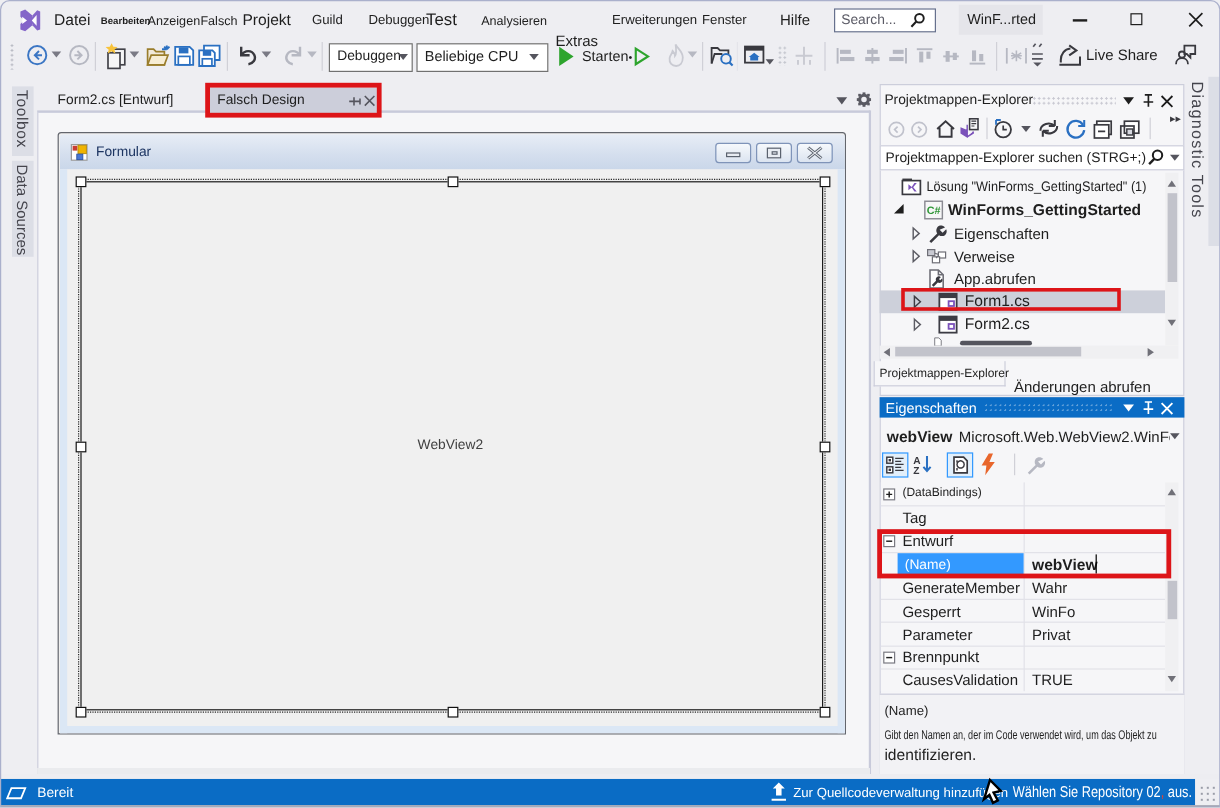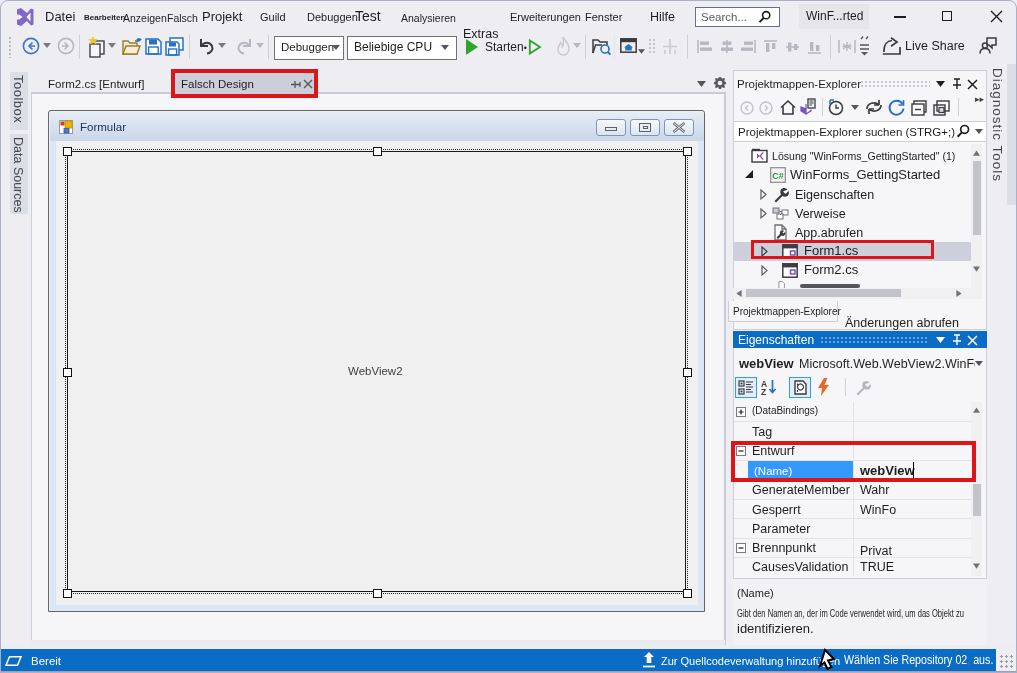--- a/index.html
+++ b/index.html
@@ -381,21 +381,21 @@
 </svg>
 <span class="txt" style="left:772px;top:150px;font-size:11.5px;transform:scaleX(0.92);transform-origin:0 0">Lösung "WinForms_GettingStarted" (1)</span>
 
 <svg class="abs" style="left:744px;top:169px" width="10" height="10" viewBox="0 0 10 10">
       <path d="M9 1 L9 9 L1 9 Z" fill="#1e1e1e"></path>
     </svg>
 <svg class="abs" style="left:770px;top:167px" width="16" height="16" viewBox="0 0 16 16">
   <rect x="0.7" y="0.7" width="14.6" height="14.6" fill="#f6f6f7" stroke="#8a8a92" stroke-width="1.2"></rect>
   <text x="8" y="11.5" font-family="Liberation Sans" font-size="9px" font-weight="bold" fill="#2e9636" text-anchor="middle">C#</text>
 </svg>
-<span class="txt" style="left:790px;top:167px;font-size:13px;font-weight:normal">WinForms_GettingStarted</span>
+<span class="txt" style="left:790px;top:167px;font-size:13px;font-weight:bold">WinForms_GettingStarted</span>
 
 <svg class="abs" style="left:760px;top:189px" width="7" height="11" viewBox="0 0 7 11">
       <path d="M1 1 L6 5.5 L1 10 Z" fill="none" stroke="#5c5c64" stroke-width="1.2"></path>
     </svg>
 <svg class="abs" style="left:773px;top:187px" width="17" height="16" viewBox="0 0 17 16">
   <path d="M14.5 2.5 C12.5 0.5 9.5 0.5 8 2.5 C7 4 7 6 8 7.5 L1.5 14 L3 15.5 L9.5 9 C11 10 13 10 14.5 9 C16 7.5 16.3 5.5 15.5 4 L12.5 7 L10 4.5 Z" fill="#39393f"></path>
 </svg>
 <span class="txt" style="left:795px;top:188px;font-size:12.5px">Eigenschaften</span>
 
 <svg class="abs" style="left:760px;top:208px" width="7" height="11" viewBox="0 0 7 11">
@@ -539,21 +539,21 @@
 
 <div class="abs" style="left:748px;top:461px;width:105px;height:19px;background:#3399ff"></div>
 <span class="txt" style="left:754px;top:465px;font-size:11.5px;color:#fff">(Name)</span>
 <span class="txt" style="left:860px;top:463px;font-size:13px;font-weight:bold">webView</span>
 <div class="abs" style="left:913px;top:462px;width:1.4px;height:16px;background:#000"></div>
 <span class="txt" style="left:752px;top:483px;font-size:12.5px">GenerateMember</span>
 <span class="txt" style="left:860px;top:483px;font-size:12.5px">Wahr</span>
 <span class="txt" style="left:752px;top:503px;font-size:12.5px">Gesperrt</span>
 <span class="txt" style="left:860px;top:503px;font-size:12.5px">WinFo</span>
 <span class="txt" style="left:752px;top:522px;font-size:12.5px">Parameter</span>
-<span class="txt" style="left:860px;top:544px;font-size:12.5px">Privat</span>
+<span class="txt" style="left:860px;top:522px;font-size:12.5px">Privat</span>
 <svg class="abs" style="left:736px;top:543px" width="10" height="10" viewBox="0 0 10 10">
       <rect x="0.5" y="0.5" width="9" height="9" fill="#fff" stroke="#7a7a82"></rect>
       <path d="M2.5 5 L7.5 5" stroke="#1e1e1e" stroke-width="1.2"></path>
     </svg>
 <span class="txt" style="left:752px;top:541px;font-size:12.5px">Brennpunkt</span>
 <span class="txt" style="left:752px;top:560px;font-size:12.5px">CausesValidation</span>
 <span class="txt" style="left:860px;top:560px;font-size:12.5px">TRUE</span>
 
 <div class="abs" style="left:731px;top:441px;width:245px;height:41px;border:4px solid #dd1418;box-sizing:border-box;z-index:50"></div>
 

